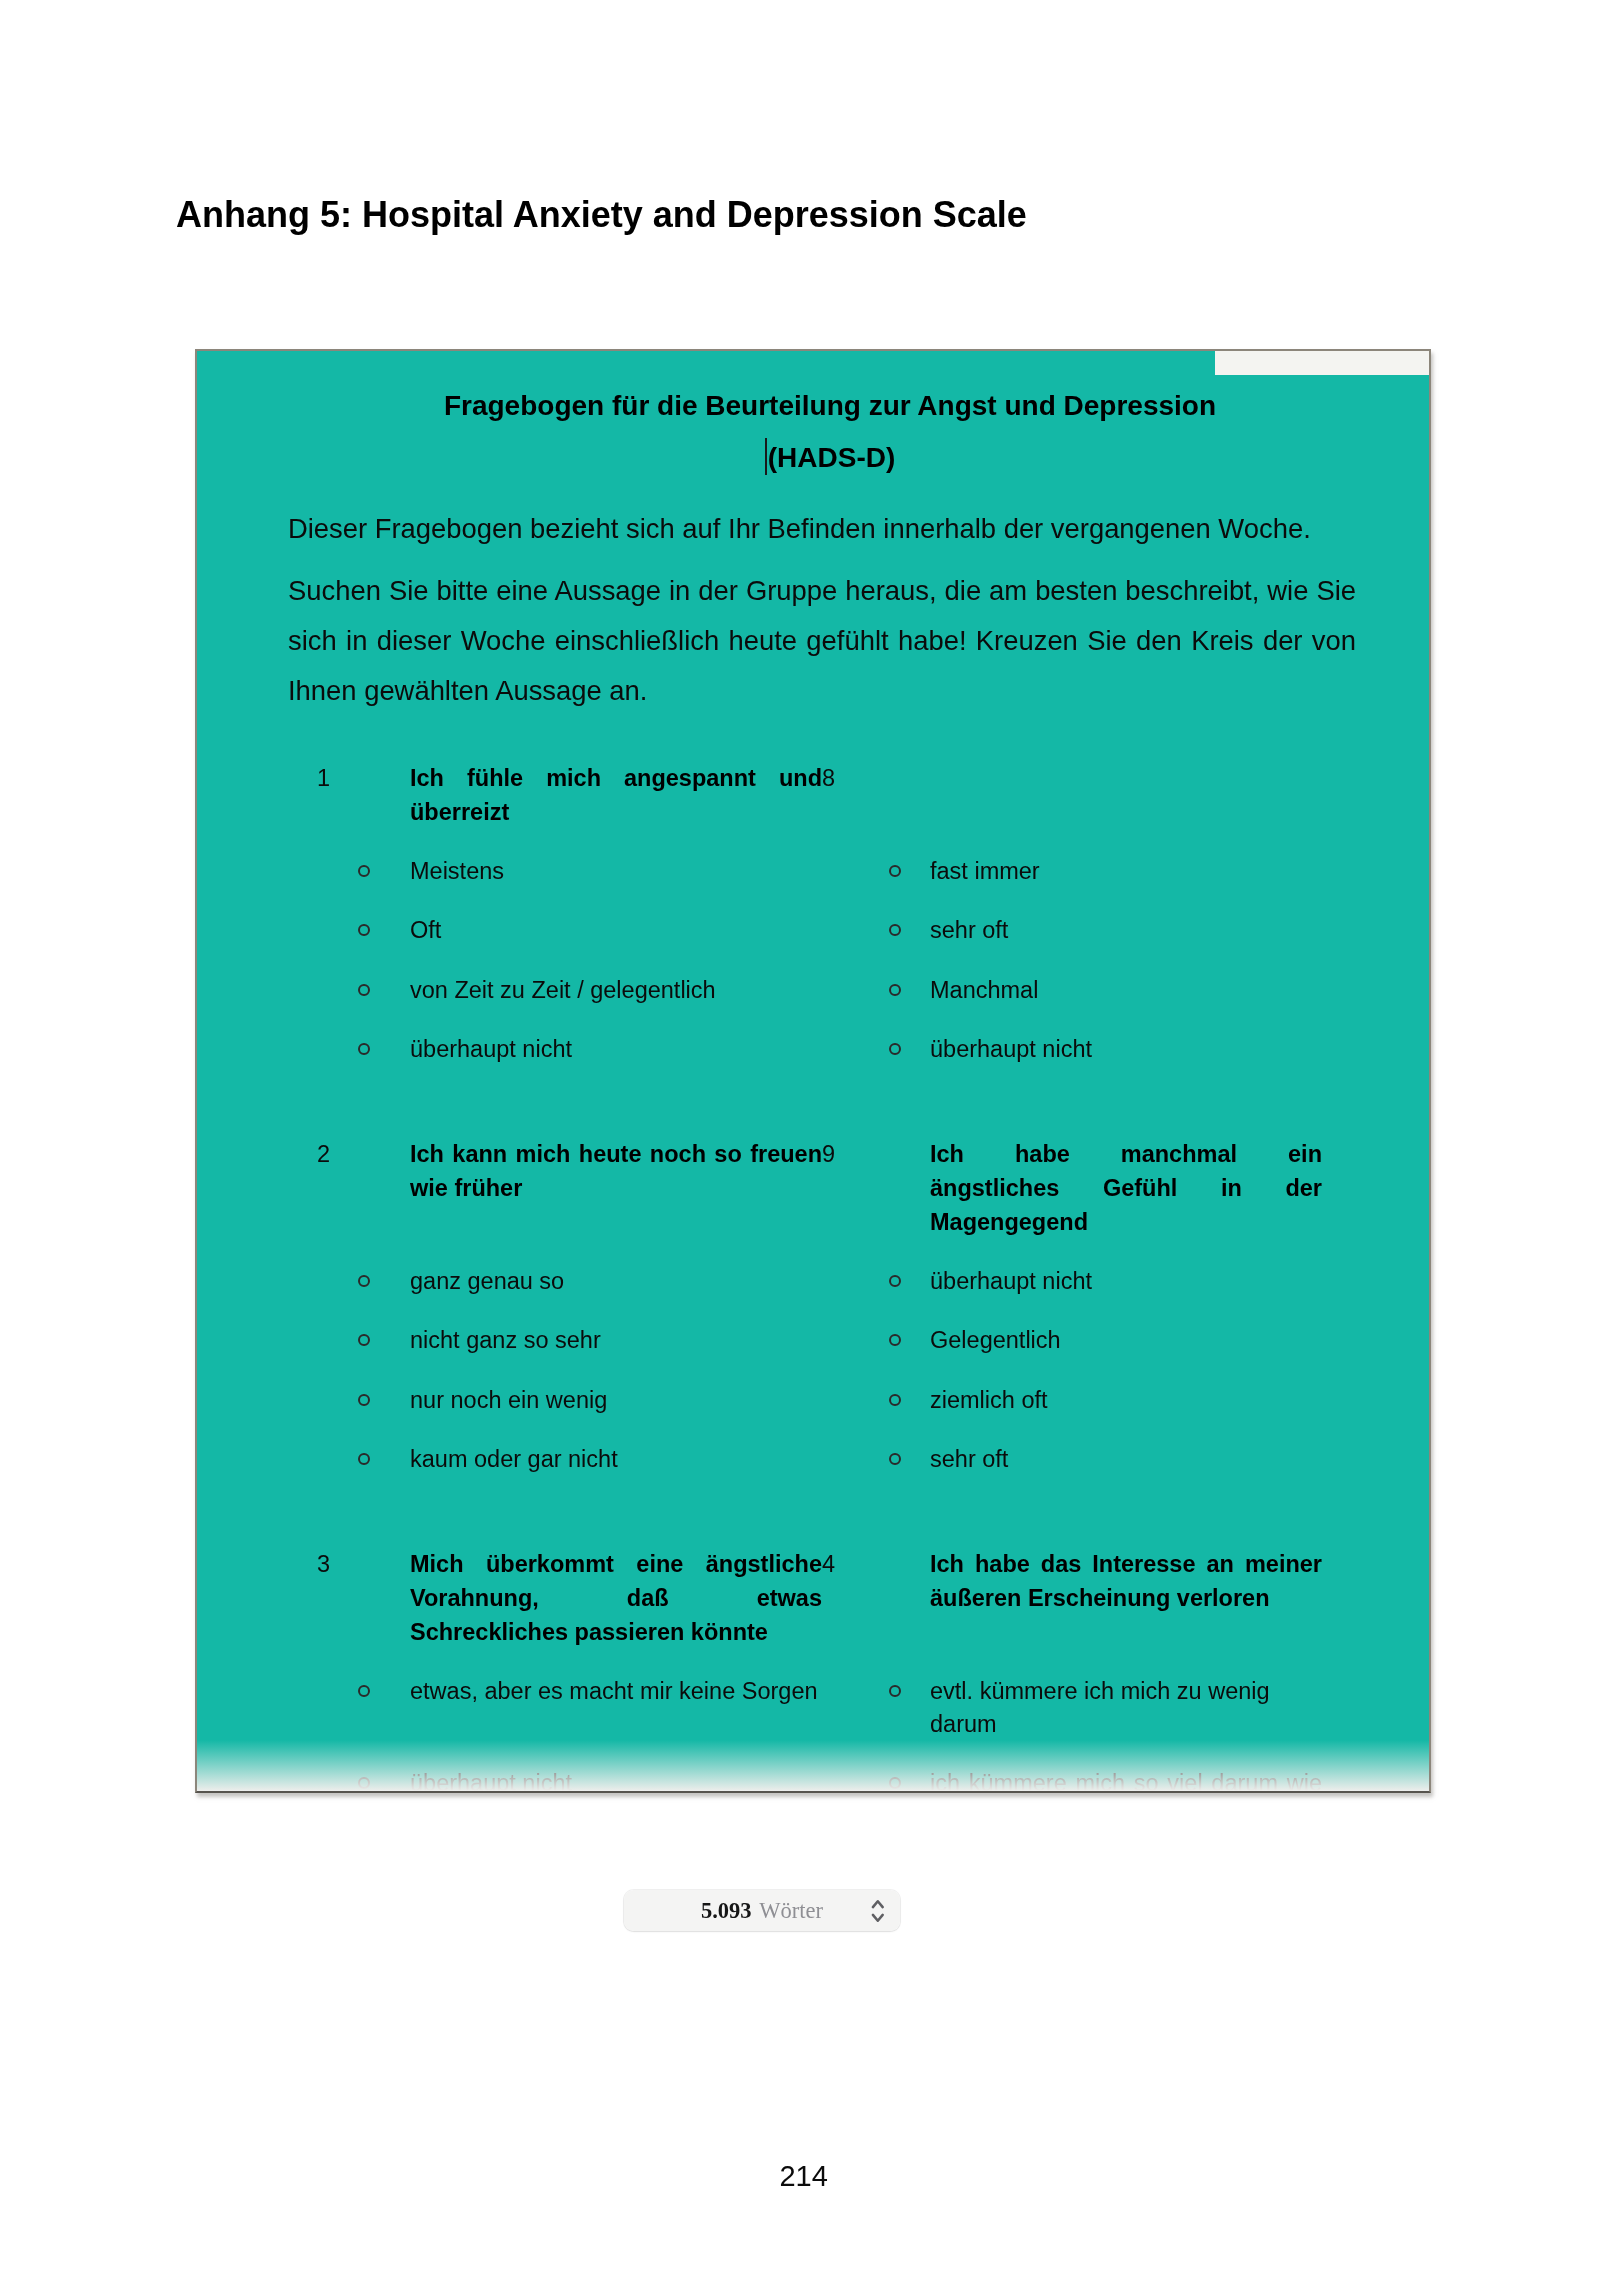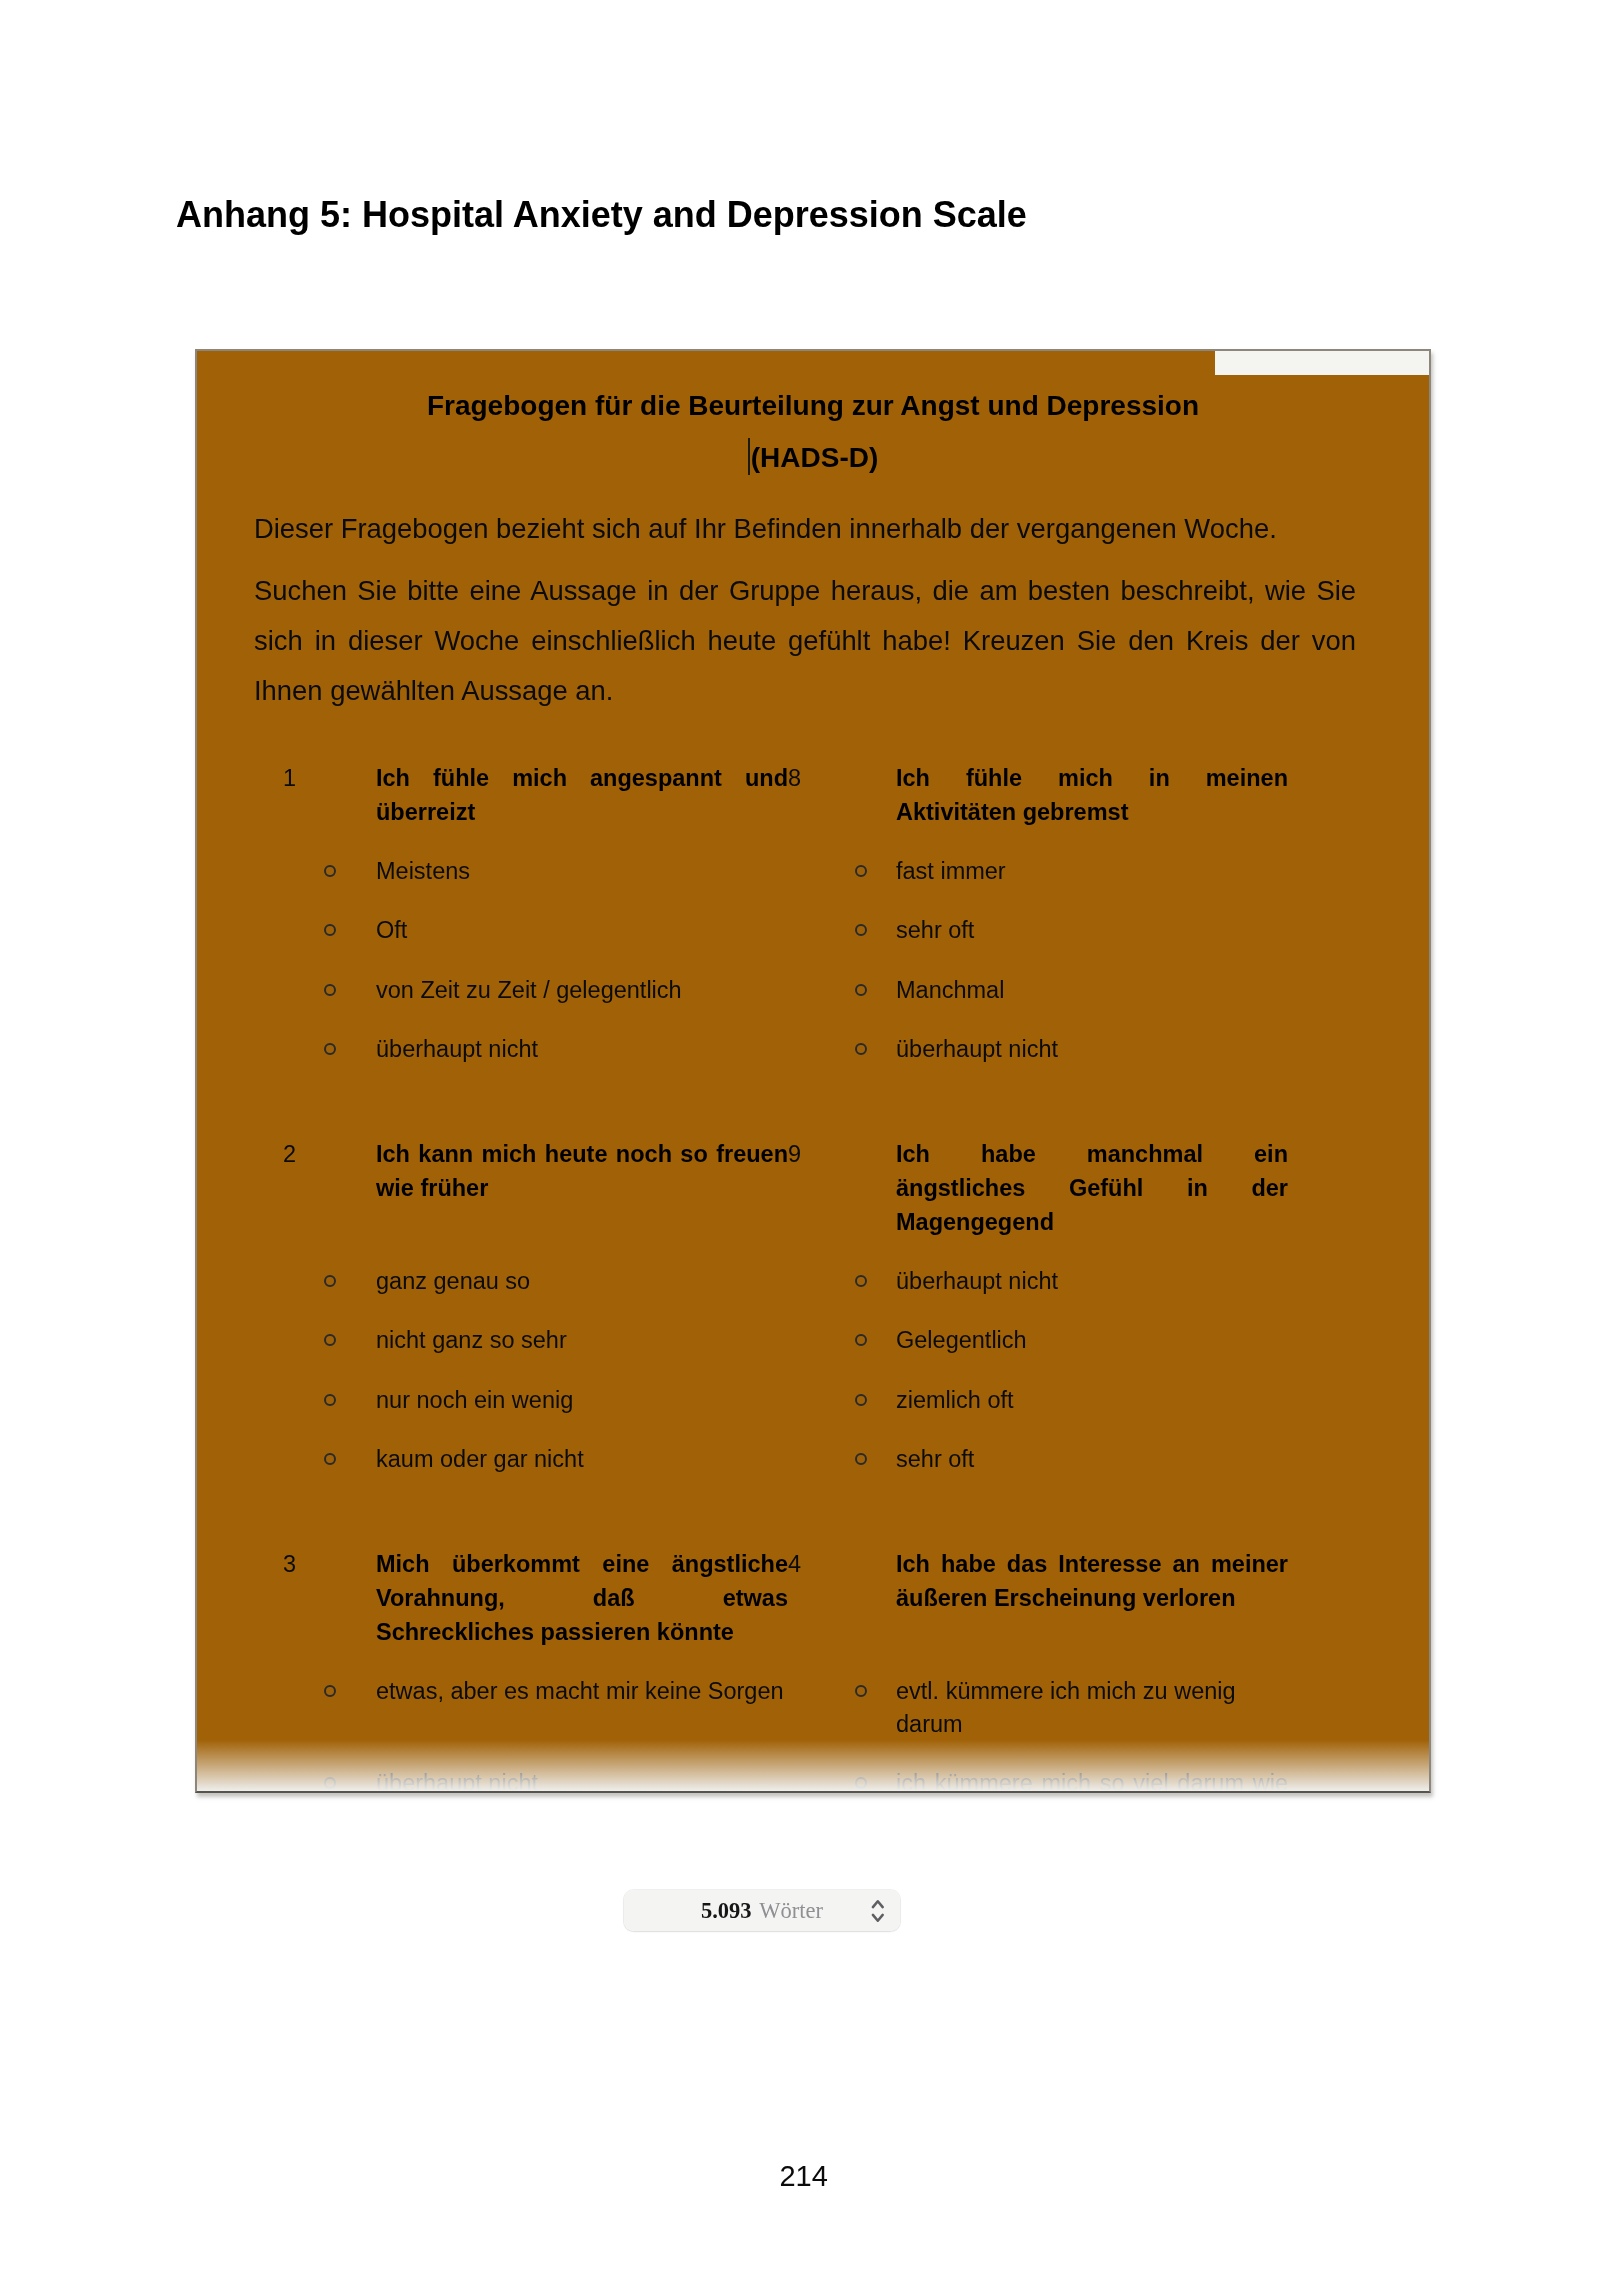--- a/index.html
+++ b/index.html
@@ -8,25 +8,25 @@
     font-family:"Liberation Sans",sans-serif;color:#0b0b0b;
     -webkit-font-smoothing:antialiased;
   }
   .page-title{
     position:absolute;left:176px;top:194px;
     font-size:36px;font-weight:bold;letter-spacing:0px;color:#000;
   }
   
   .qbox{
     position:absolute;left:195px;top:349px;width:1236px;height:1444px;
-    background:#a16207;
+    background:#14b8a6;
     border:2px solid #8c867b;
     border-bottom:2.9px solid #57544e;
     box-shadow:2px 3.9px 3.9px rgba(150,148,142,.55);
-    box-sizing:border-box;overflow:hidden;
+    box-sizing:border-box;overflow:hidden;padding-left:34px;
   }
   .corner-wash{
     position:absolute;top:0;right:0;width:214px;height:23.5px;
     background:#f4f4f1;
   }
   .bottom-wash{
     position:absolute;bottom:0;left:0;right:0;height:51px;
     background:linear-gradient(to bottom,rgba(240,240,238,0),#eeeeec);
   }
   .box-head{
@@ -107,21 +107,20 @@
   <p class="intro p1">Dieser Fragebogen bezieht sich auf Ihr Befinden innerhalb der vergangenen Woche.</p>
   <p class="intro p2">Suchen Sie bitte eine Aussage in der Gruppe heraus, die am besten beschreibt, wie Sie sich in dieser Woche einschließlich heute gefühlt habe! Kreuzen Sie den Kreis der von Ihnen gewählten Aussage an.</p>
 
   <div class="questions">
 
     <div class="qgroup">
       <div class="qrow head">
         <div class="qnum">1</div>
         <div class="qtext">Ich fühle mich angespannt und überreizt</div>
         <div class="qnum">8</div>
-        <div class="qtext">Ich fühle mich in meinen Aktivitäten gebremst</div>
       </div>
       <div class="qrow opt">
         <div class="radio-cell-l"><span class="radio"></span></div>
         <div class="olabel">Meistens</div>
         <div class="radio-cell-r"><span class="radio"></span></div>
         <div class="olabel">fast immer</div>
       </div>
       <div class="qrow opt">
         <div class="radio-cell-l"><span class="radio"></span></div>
         <div class="olabel">Oft</div>

